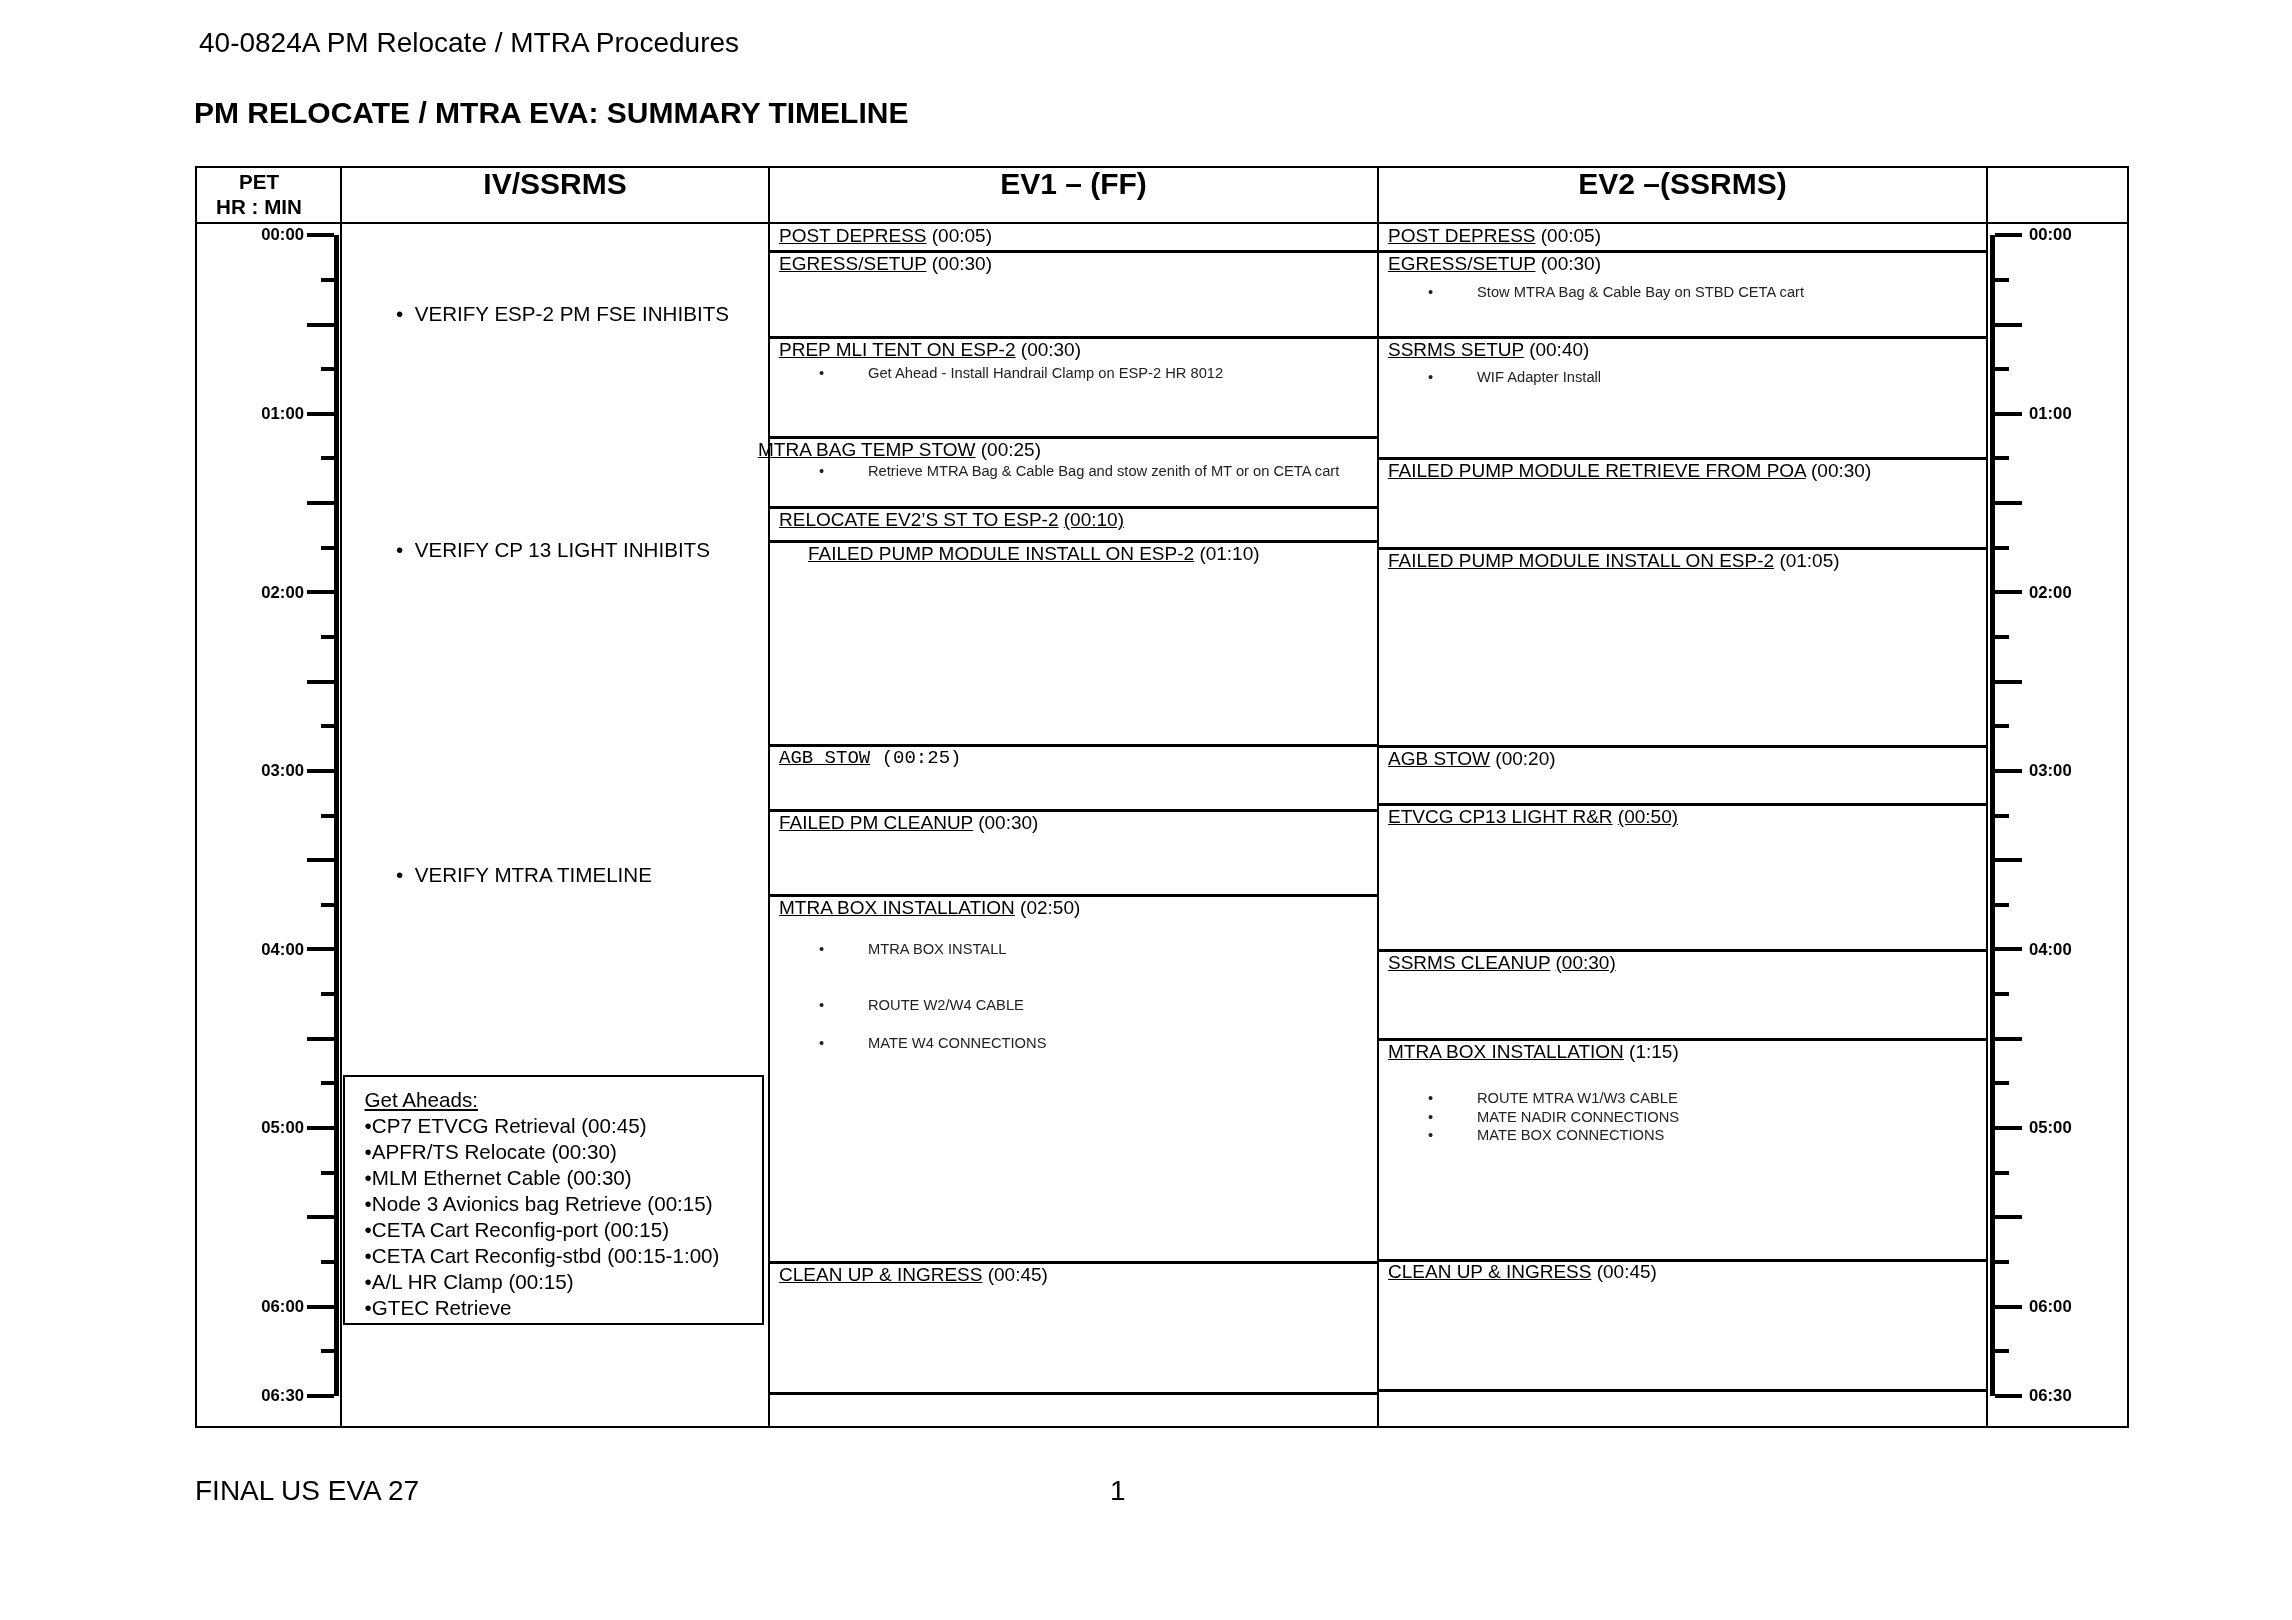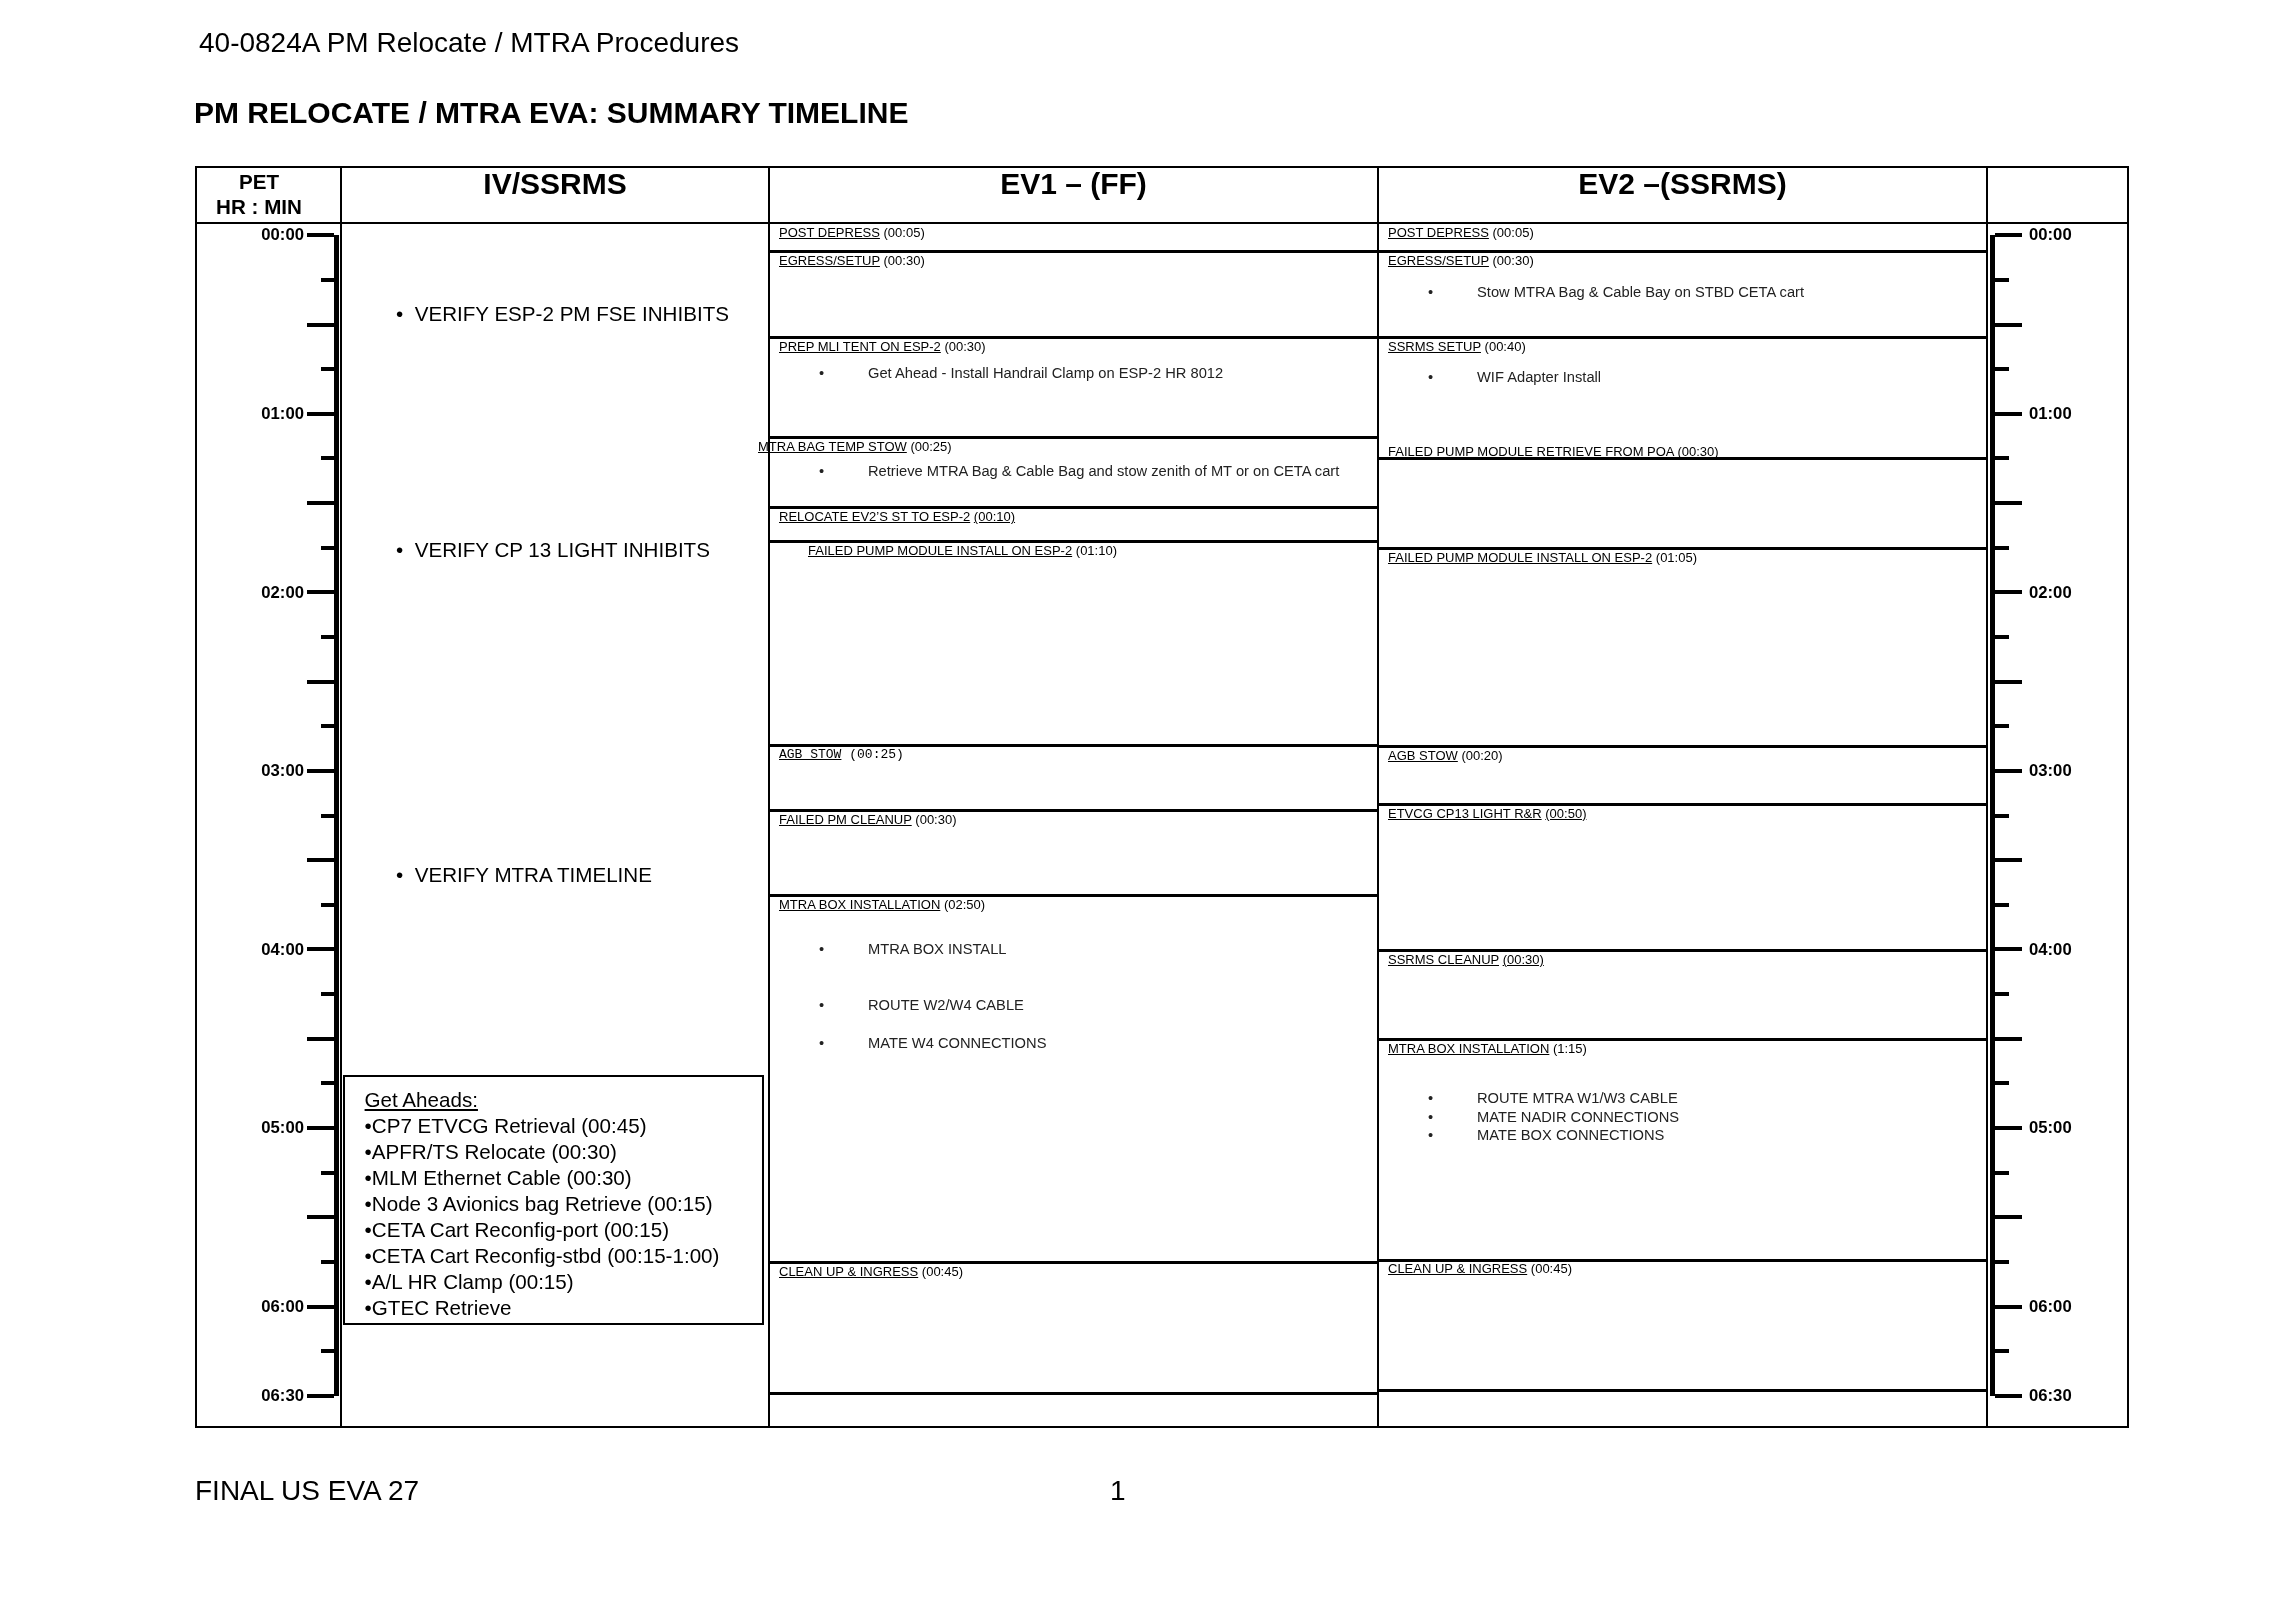--- a/index.html
+++ b/index.html
@@ -11,21 +11,21 @@
   .table { left:195px; top:166px; width:1934px; height:1262px; border:2.9px solid #000; box-sizing:border-box; }
   .vline { position:absolute; top:166px; width:2px; background:#000; }
   .hline { position:absolute; height:2px; background:#000; }
   .hdr { position:absolute; text-align:center; font-weight:bold; }
   .hdr.big { font-size:30px; }
   .hdr.pet { font-size:20.6px; line-height:24.5px; }
   .axis-bar { position:absolute; width:4.9px; background:#000; }
   .tick { position:absolute; height:3.9px; background:#000; }
   .tlabel { position:absolute; font-size:16.7px; font-weight:bold; }
   .block-line { position:absolute; height:2.9px; background:#000; }
-  .task { position:absolute; font-size:13px; white-space:nowrap; }
+  .task { position:absolute; font-size:19px; white-space:nowrap; }
   .task .ttl { text-decoration:underline; }
   .sub { position:absolute; font-size:14.7px; color:#222; }
   .sub .dot { position:absolute; left:0; }
   .sub .txt { position:absolute; left:49px; white-space:nowrap; }
   .iv-item { position:absolute; font-size:20.6px; white-space:nowrap; }
   .ga-box { position:absolute; left:343px; top:1075px; width:421px; height:250px; border:2.9px solid #000; box-sizing:border-box; padding:9.8px 0 0 19.6px; font-size:20.6px; line-height:26px; }
   .ga-box .gtitle { text-decoration:underline; }
   .footer-l { left:195px; top:1475px; font-size:28px; }
   .footer-r { left:1110px; top:1475px; font-size:28px; }
 </style>
@@ -200,21 +200,21 @@
     <div class="task" style="left: 1388px; top: 253px;"><span class="ttl">EGRESS/SETUP</span>  <span>(00:30)</span></div>
     <div class="sub" style="left: 1428px; top: 284px; width: 548px;">
       <span class="dot">•</span>
       <span class="txt">Stow MTRA Bag &amp; Cable Bay on STBD CETA cart</span>
     </div>
     <div class="task" style="left: 1388px; top: 339px;"><span class="ttl">SSRMS SETUP</span>  <span>(00:40)</span></div>
     <div class="sub" style="left: 1428px; top: 369px; width: 548px;">
       <span class="dot">•</span>
       <span class="txt">WIF Adapter Install</span>
     </div>
-    <div class="task" style="left: 1388px; top: 444px; text-align: right;"><span class="ttl">FAILED PUMP MODULE RETRIEVE FROM POA</span>  <span>(00:30)</span></div>
+    <div class="task" style="left: 1388px; top: 460px; text-align: right;"><span class="ttl">FAILED PUMP MODULE RETRIEVE FROM POA</span>  <span>(00:30)</span></div>
     <div class="task" style="left: 1388px; top: 550px;"><span class="ttl">FAILED PUMP MODULE INSTALL ON ESP-2</span>  <span>(01:05)</span></div>
     <div class="task" style="left: 1388px; top: 748px;"><span class="ttl">AGB STOW</span>  <span>(00:20)</span></div>
     <div class="task" style="left: 1388px; top: 806px;"><span class="ttl">ETVCG CP13 LIGHT R&amp;R</span>  <span style="text-decoration: underline;">(00:50)</span></div>
     <div class="task" style="left: 1388px; top: 952px;"><span class="ttl">SSRMS CLEANUP</span>  <span style="text-decoration: underline;">(00:30)</span></div>
     <div class="task" style="left: 1388px; top: 1041px;"><span class="ttl">MTRA BOX INSTALLATION</span>  <span>(1:15)</span></div>
     <div class="sub" style="left: 1428px; top: 1090px; width: 548px;">
       <span class="dot">•</span>
       <span class="txt">ROUTE MTRA W1/W3 CABLE</span>
     </div>
     <div class="sub" style="left: 1428px; top: 1109px; width: 548px;">

